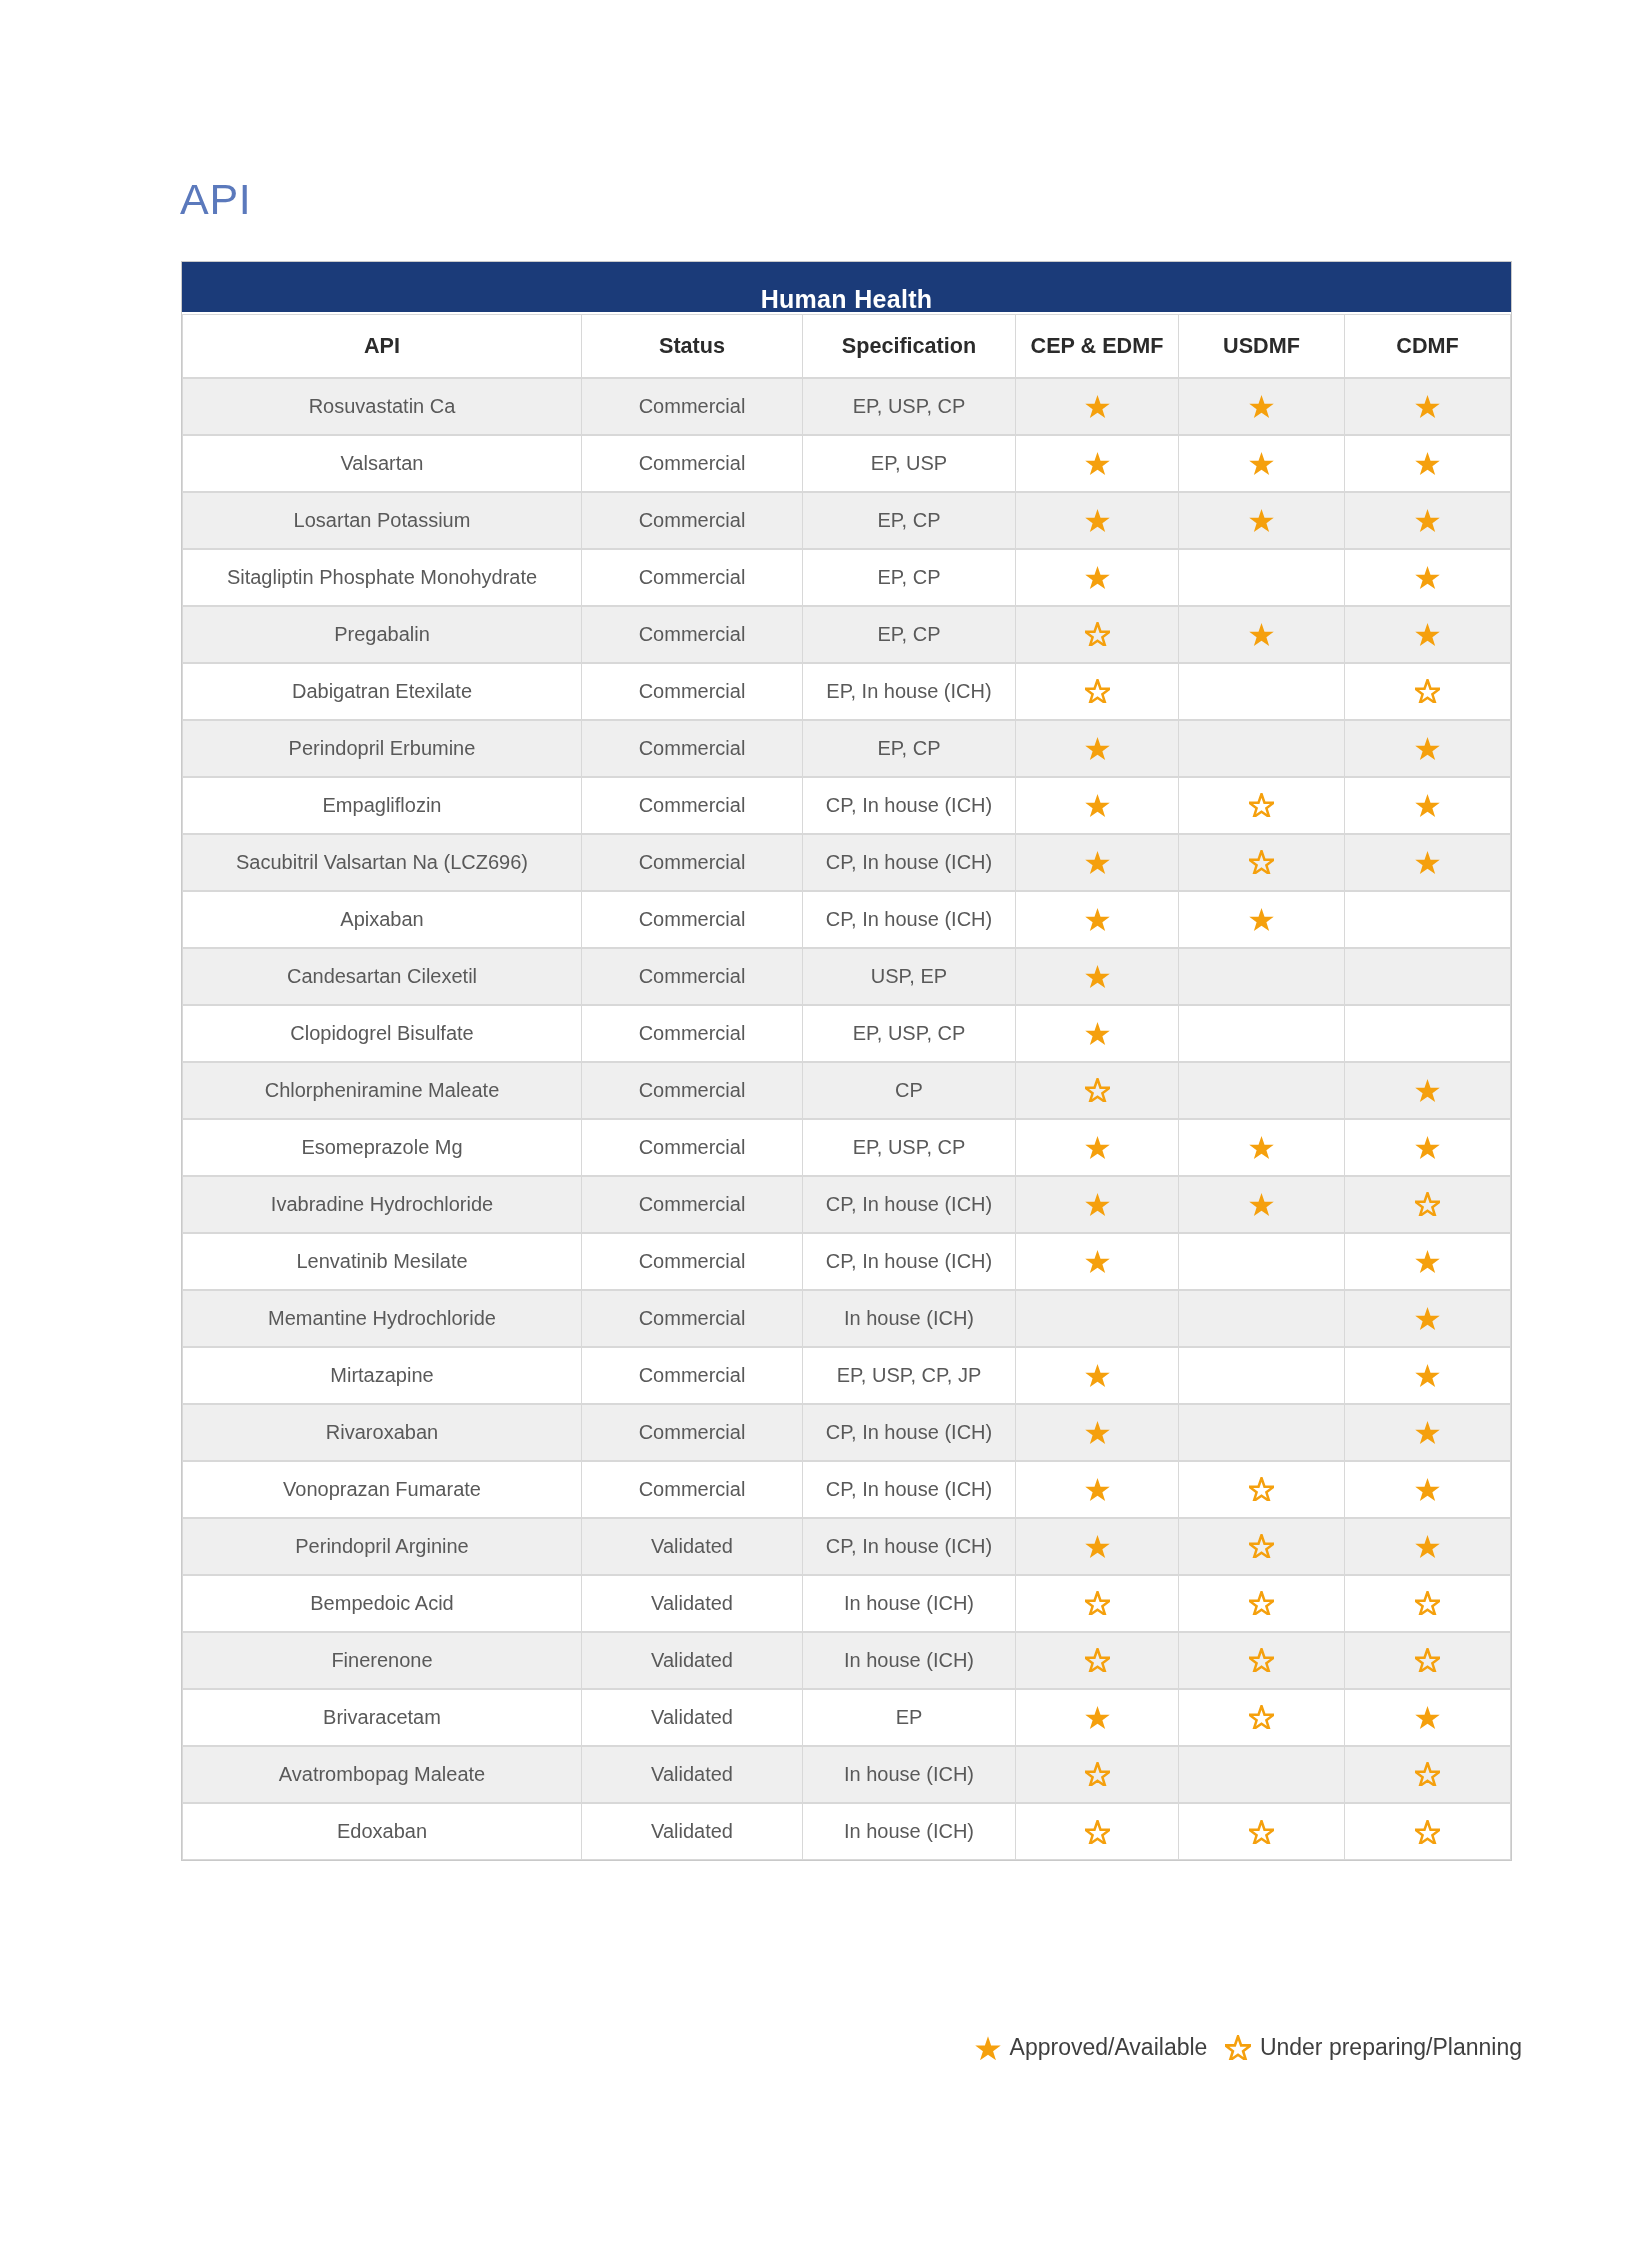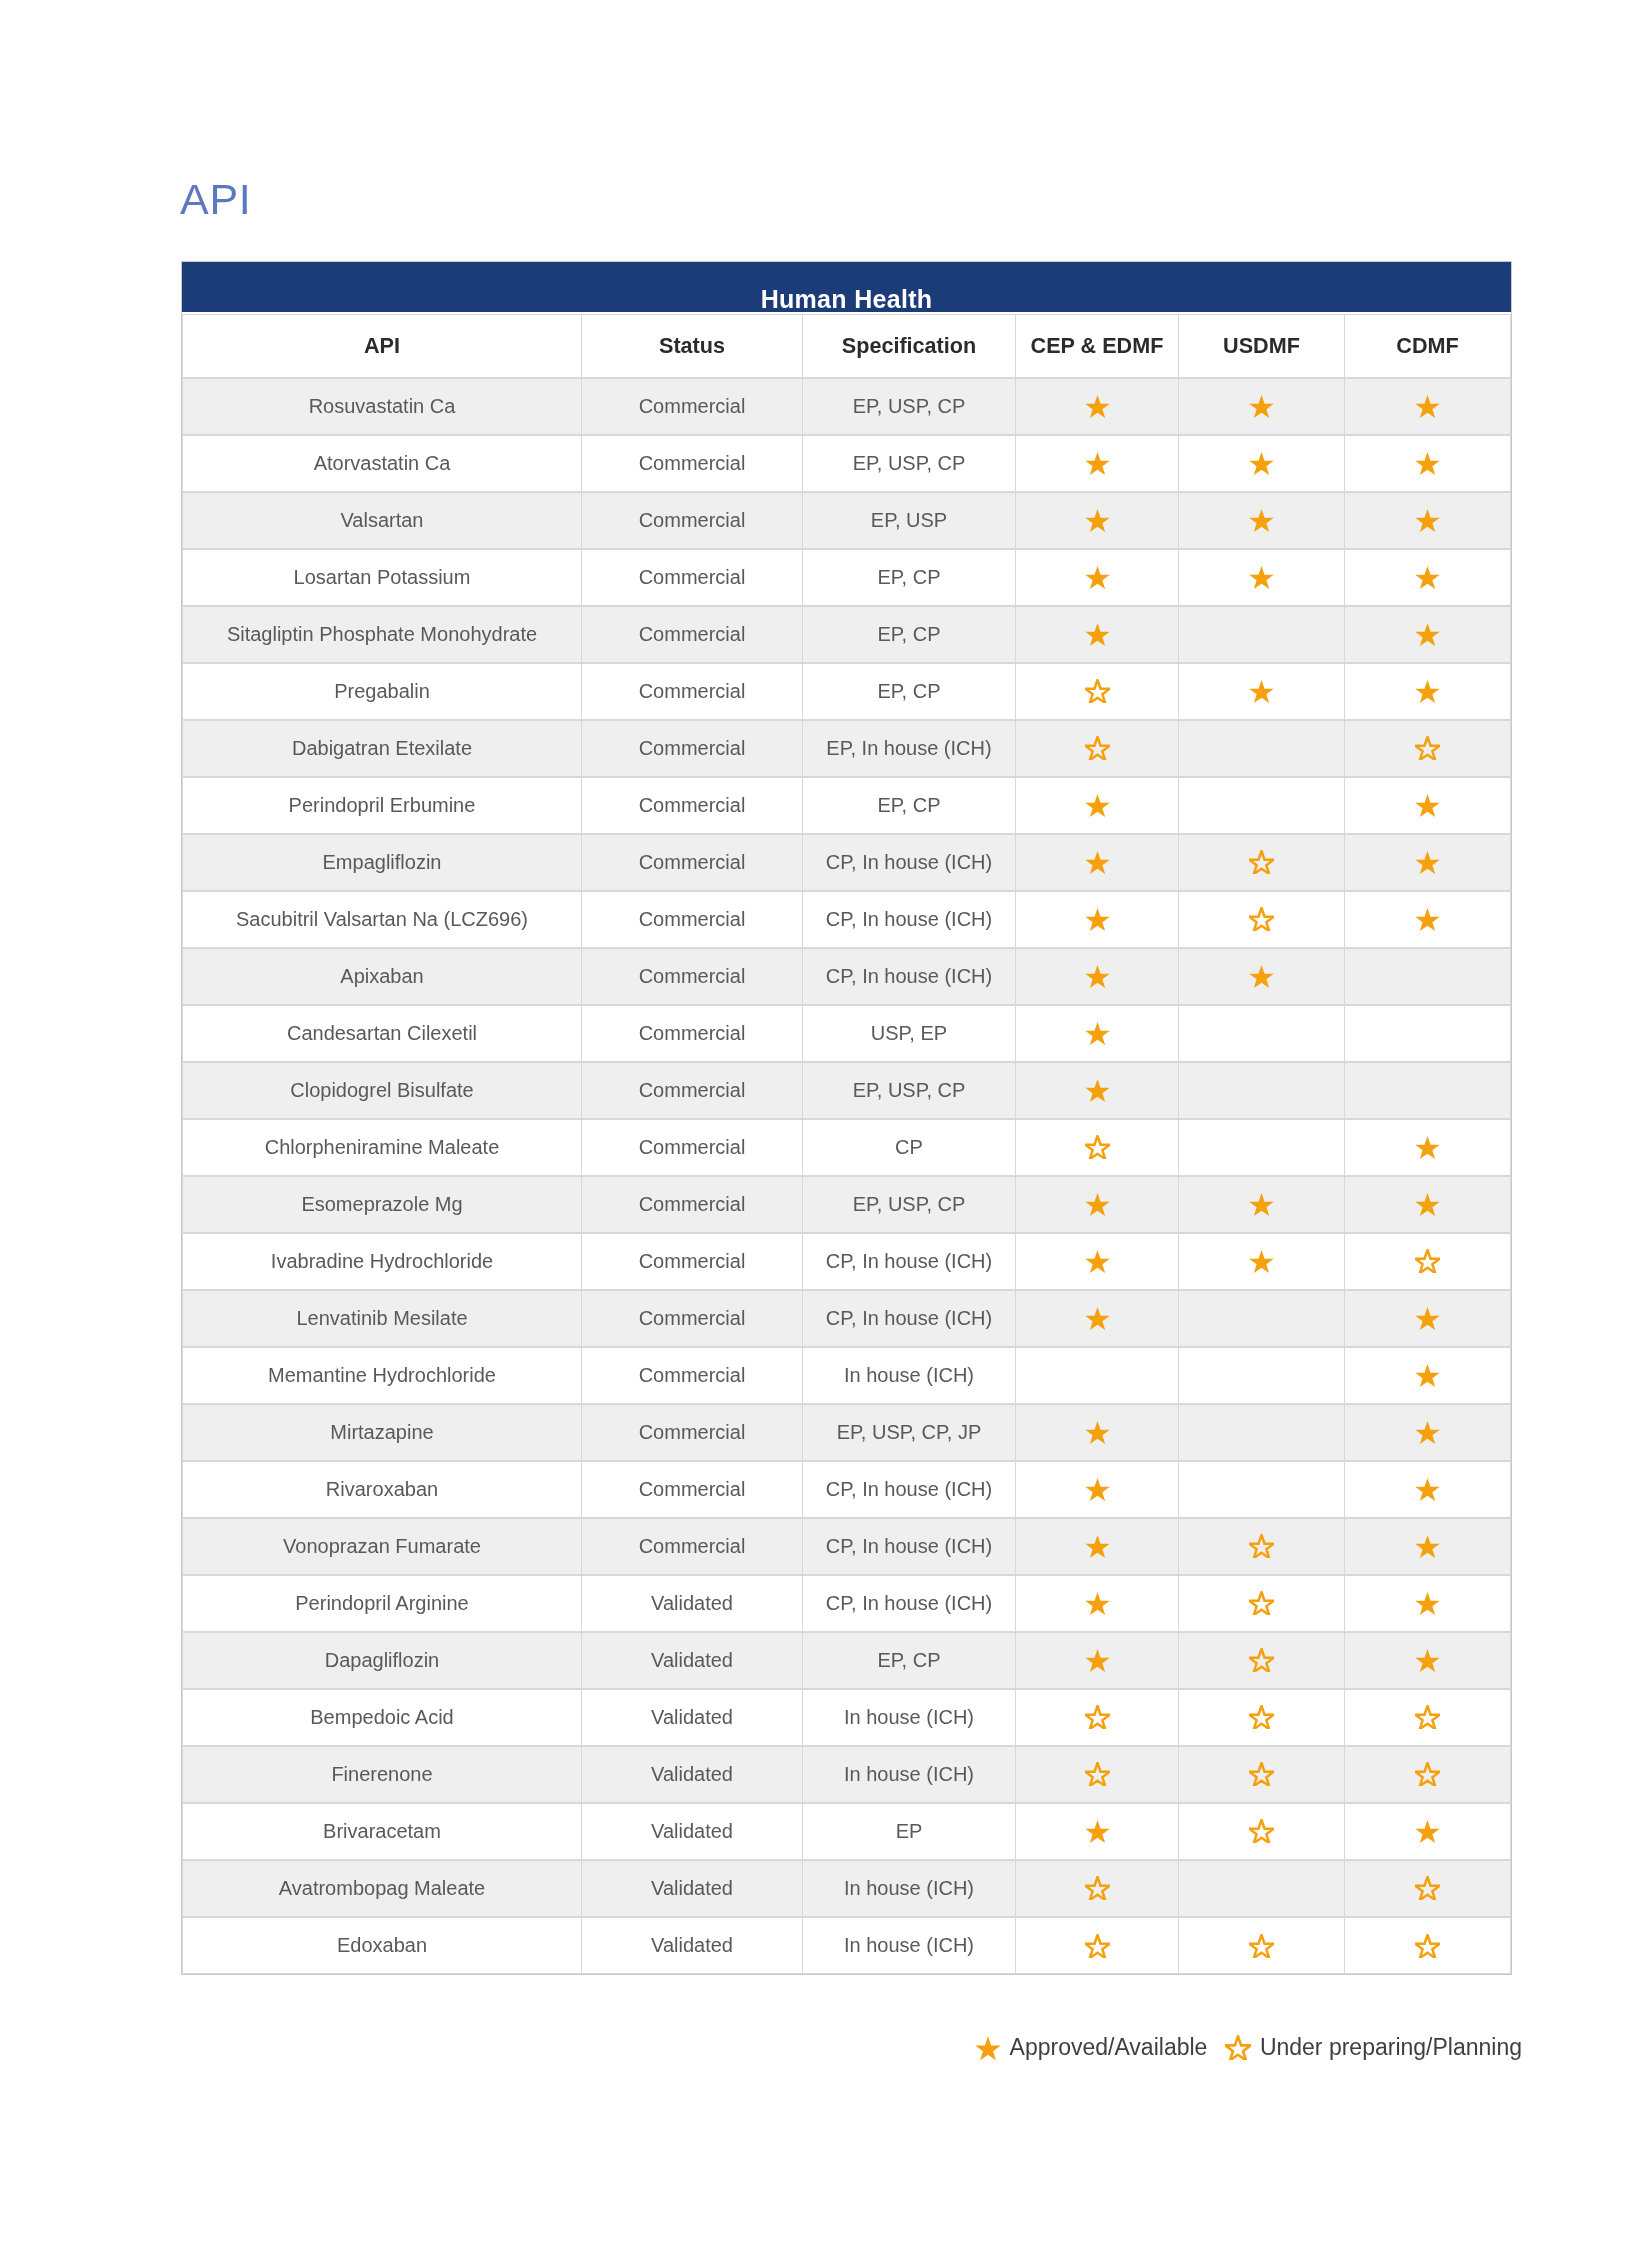--- a/index.html
+++ b/index.html
@@ -99,190 +99,176 @@
                 <path d="m25,2 6,17.5h18.5l-14.7,11 5.5,17.5-15.3-10.5-15.3,10.5 5.5-17.5-14.7-11h18.5z" fill="#F5A00D"></path>
               </svg></span></td>
     <td><span class="star"><svg viewBox="0 0 50 48">
                 <path d="m25,2 6,17.5h18.5l-14.7,11 5.5,17.5-15.3-10.5-15.3,10.5 5.5-17.5-14.7-11h18.5z" fill="#F5A00D"></path>
               </svg></span></td>
     <td><span class="star"><svg viewBox="0 0 50 48">
                 <path d="m25,2 6,17.5h18.5l-14.7,11 5.5,17.5-15.3-10.5-15.3,10.5 5.5-17.5-14.7-11h18.5z" fill="#F5A00D"></path>
               </svg></span></td>
   </tr>
         <tr>
-    <td>Atorvastatin Ca</td>
+    <td>Valsartan</td>
+    <td>Commercial</td>
+    <td>EP, USP</td>
+    <td><span class="star"><svg viewBox="0 0 50 48">
+                <path d="m25,2 6,17.5h18.5l-14.7,11 5.5,17.5-15.3-10.5-15.3,10.5 5.5-17.5-14.7-11h18.5z" fill="#F5A00D"></path>
+              </svg></span></td>
+    <td><span class="star"><svg viewBox="0 0 50 48">
+                <path d="m25,2 6,17.5h18.5l-14.7,11 5.5,17.5-15.3-10.5-15.3,10.5 5.5-17.5-14.7-11h18.5z" fill="#F5A00D"></path>
+              </svg></span></td>
+    <td><span class="star"><svg viewBox="0 0 50 48">
+                <path d="m25,2 6,17.5h18.5l-14.7,11 5.5,17.5-15.3-10.5-15.3,10.5 5.5-17.5-14.7-11h18.5z" fill="#F5A00D"></path>
+              </svg></span></td>
+  </tr>
+        <tr>
+    <td>Losartan Potassium</td>
+    <td>Commercial</td>
+    <td>EP, CP</td>
+    <td><span class="star"><svg viewBox="0 0 50 48">
+                <path d="m25,2 6,17.5h18.5l-14.7,11 5.5,17.5-15.3-10.5-15.3,10.5 5.5-17.5-14.7-11h18.5z" fill="#F5A00D"></path>
+              </svg></span></td>
+    <td><span class="star"><svg viewBox="0 0 50 48">
+                <path d="m25,2 6,17.5h18.5l-14.7,11 5.5,17.5-15.3-10.5-15.3,10.5 5.5-17.5-14.7-11h18.5z" fill="#F5A00D"></path>
+              </svg></span></td>
+    <td><span class="star"><svg viewBox="0 0 50 48">
+                <path d="m25,2 6,17.5h18.5l-14.7,11 5.5,17.5-15.3-10.5-15.3,10.5 5.5-17.5-14.7-11h18.5z" fill="#F5A00D"></path>
+              </svg></span></td>
+  </tr>
+        <tr>
+    <td>Sitagliptin Phosphate Monohydrate</td>
+    <td>Commercial</td>
+    <td>EP, CP</td>
+    <td><span class="star"><svg viewBox="0 0 50 48">
+                <path d="m25,2 6,17.5h18.5l-14.7,11 5.5,17.5-15.3-10.5-15.3,10.5 5.5-17.5-14.7-11h18.5z" fill="#F5A00D"></path>
+              </svg></span></td>
+    <td></td>
+    <td><span class="star"><svg viewBox="0 0 50 48">
+                <path d="m25,2 6,17.5h18.5l-14.7,11 5.5,17.5-15.3-10.5-15.3,10.5 5.5-17.5-14.7-11h18.5z" fill="#F5A00D"></path>
+              </svg></span></td>
+  </tr>
+        <tr>
+    <td>Pregabalin</td>
+    <td>Commercial</td>
+    <td>EP, CP</td>
+    <td><span class="star"><svg viewBox="0 0 50 48">
+                <path d="m25,2 6,17.5h18.5l-14.7,11 5.5,17.5-15.3-10.5-15.3,10.5 5.5-17.5-14.7-11h18.5z" fill="none" stroke="#F5A00D" stroke-width="5"></path>
+              </svg></span></td>
+    <td><span class="star"><svg viewBox="0 0 50 48">
+                <path d="m25,2 6,17.5h18.5l-14.7,11 5.5,17.5-15.3-10.5-15.3,10.5 5.5-17.5-14.7-11h18.5z" fill="#F5A00D"></path>
+              </svg></span></td>
+    <td><span class="star"><svg viewBox="0 0 50 48">
+                <path d="m25,2 6,17.5h18.5l-14.7,11 5.5,17.5-15.3-10.5-15.3,10.5 5.5-17.5-14.7-11h18.5z" fill="#F5A00D"></path>
+              </svg></span></td>
+  </tr>
+        <tr>
+    <td>Dabigatran Etexilate</td>
+    <td>Commercial</td>
+    <td>EP, In house (ICH)</td>
+    <td><span class="star"><svg viewBox="0 0 50 48">
+                <path d="m25,2 6,17.5h18.5l-14.7,11 5.5,17.5-15.3-10.5-15.3,10.5 5.5-17.5-14.7-11h18.5z" fill="none" stroke="#F5A00D" stroke-width="5"></path>
+              </svg></span></td>
+    <td></td>
+    <td><span class="star"><svg viewBox="0 0 50 48">
+                <path d="m25,2 6,17.5h18.5l-14.7,11 5.5,17.5-15.3-10.5-15.3,10.5 5.5-17.5-14.7-11h18.5z" fill="none" stroke="#F5A00D" stroke-width="5"></path>
+              </svg></span></td>
+  </tr>
+        <tr>
+    <td>Perindopril Erbumine</td>
+    <td>Commercial</td>
+    <td>EP, CP</td>
+    <td><span class="star"><svg viewBox="0 0 50 48">
+                <path d="m25,2 6,17.5h18.5l-14.7,11 5.5,17.5-15.3-10.5-15.3,10.5 5.5-17.5-14.7-11h18.5z" fill="#F5A00D"></path>
+              </svg></span></td>
+    <td></td>
+    <td><span class="star"><svg viewBox="0 0 50 48">
+                <path d="m25,2 6,17.5h18.5l-14.7,11 5.5,17.5-15.3-10.5-15.3,10.5 5.5-17.5-14.7-11h18.5z" fill="#F5A00D"></path>
+              </svg></span></td>
+  </tr>
+        <tr>
+    <td>Empagliflozin</td>
+    <td>Commercial</td>
+    <td>CP, In house (ICH)</td>
+    <td><span class="star"><svg viewBox="0 0 50 48">
+                <path d="m25,2 6,17.5h18.5l-14.7,11 5.5,17.5-15.3-10.5-15.3,10.5 5.5-17.5-14.7-11h18.5z" fill="#F5A00D"></path>
+              </svg></span></td>
+    <td><span class="star"><svg viewBox="0 0 50 48">
+                <path d="m25,2 6,17.5h18.5l-14.7,11 5.5,17.5-15.3-10.5-15.3,10.5 5.5-17.5-14.7-11h18.5z" fill="none" stroke="#F5A00D" stroke-width="5"></path>
+              </svg></span></td>
+    <td><span class="star"><svg viewBox="0 0 50 48">
+                <path d="m25,2 6,17.5h18.5l-14.7,11 5.5,17.5-15.3-10.5-15.3,10.5 5.5-17.5-14.7-11h18.5z" fill="#F5A00D"></path>
+              </svg></span></td>
+  </tr>
+        <tr>
+    <td>Sacubitril Valsartan Na (LCZ696)</td>
+    <td>Commercial</td>
+    <td>CP, In house (ICH)</td>
+    <td><span class="star"><svg viewBox="0 0 50 48">
+                <path d="m25,2 6,17.5h18.5l-14.7,11 5.5,17.5-15.3-10.5-15.3,10.5 5.5-17.5-14.7-11h18.5z" fill="#F5A00D"></path>
+              </svg></span></td>
+    <td><span class="star"><svg viewBox="0 0 50 48">
+                <path d="m25,2 6,17.5h18.5l-14.7,11 5.5,17.5-15.3-10.5-15.3,10.5 5.5-17.5-14.7-11h18.5z" fill="none" stroke="#F5A00D" stroke-width="5"></path>
+              </svg></span></td>
+    <td><span class="star"><svg viewBox="0 0 50 48">
+                <path d="m25,2 6,17.5h18.5l-14.7,11 5.5,17.5-15.3-10.5-15.3,10.5 5.5-17.5-14.7-11h18.5z" fill="#F5A00D"></path>
+              </svg></span></td>
+  </tr>
+        <tr>
+    <td>Apixaban</td>
+    <td>Commercial</td>
+    <td>CP, In house (ICH)</td>
+    <td><span class="star"><svg viewBox="0 0 50 48">
+                <path d="m25,2 6,17.5h18.5l-14.7,11 5.5,17.5-15.3-10.5-15.3,10.5 5.5-17.5-14.7-11h18.5z" fill="#F5A00D"></path>
+              </svg></span></td>
+    <td><span class="star"><svg viewBox="0 0 50 48">
+                <path d="m25,2 6,17.5h18.5l-14.7,11 5.5,17.5-15.3-10.5-15.3,10.5 5.5-17.5-14.7-11h18.5z" fill="#F5A00D"></path>
+              </svg></span></td>
+    <td></td>
+  </tr>
+        <tr>
+    <td>Candesartan Cilexetil</td>
+    <td>Commercial</td>
+    <td>USP, EP</td>
+    <td><span class="star"><svg viewBox="0 0 50 48">
+                <path d="m25,2 6,17.5h18.5l-14.7,11 5.5,17.5-15.3-10.5-15.3,10.5 5.5-17.5-14.7-11h18.5z" fill="#F5A00D"></path>
+              </svg></span></td>
+    <td></td>
+    <td></td>
+  </tr>
+        <tr>
+    <td>Clopidogrel Bisulfate</td>
     <td>Commercial</td>
     <td>EP, USP, CP</td>
     <td><span class="star"><svg viewBox="0 0 50 48">
                 <path d="m25,2 6,17.5h18.5l-14.7,11 5.5,17.5-15.3-10.5-15.3,10.5 5.5-17.5-14.7-11h18.5z" fill="#F5A00D"></path>
               </svg></span></td>
-    <td><span class="star"><svg viewBox="0 0 50 48">
-                <path d="m25,2 6,17.5h18.5l-14.7,11 5.5,17.5-15.3-10.5-15.3,10.5 5.5-17.5-14.7-11h18.5z" fill="#F5A00D"></path>
-              </svg></span></td>
-    <td><span class="star"><svg viewBox="0 0 50 48">
-                <path d="m25,2 6,17.5h18.5l-14.7,11 5.5,17.5-15.3-10.5-15.3,10.5 5.5-17.5-14.7-11h18.5z" fill="#F5A00D"></path>
-              </svg></span></td>
-  </tr>
-        <tr>
-    <td>Valsartan</td>
-    <td>Commercial</td>
-    <td>EP, USP</td>
-    <td><span class="star"><svg viewBox="0 0 50 48">
-                <path d="m25,2 6,17.5h18.5l-14.7,11 5.5,17.5-15.3-10.5-15.3,10.5 5.5-17.5-14.7-11h18.5z" fill="#F5A00D"></path>
-              </svg></span></td>
-    <td><span class="star"><svg viewBox="0 0 50 48">
-                <path d="m25,2 6,17.5h18.5l-14.7,11 5.5,17.5-15.3-10.5-15.3,10.5 5.5-17.5-14.7-11h18.5z" fill="#F5A00D"></path>
-              </svg></span></td>
-    <td><span class="star"><svg viewBox="0 0 50 48">
-                <path d="m25,2 6,17.5h18.5l-14.7,11 5.5,17.5-15.3-10.5-15.3,10.5 5.5-17.5-14.7-11h18.5z" fill="#F5A00D"></path>
-              </svg></span></td>
-  </tr>
-        <tr>
-    <td>Losartan Potassium</td>
-    <td>Commercial</td>
-    <td>EP, CP</td>
-    <td><span class="star"><svg viewBox="0 0 50 48">
-                <path d="m25,2 6,17.5h18.5l-14.7,11 5.5,17.5-15.3-10.5-15.3,10.5 5.5-17.5-14.7-11h18.5z" fill="#F5A00D"></path>
-              </svg></span></td>
-    <td><span class="star"><svg viewBox="0 0 50 48">
-                <path d="m25,2 6,17.5h18.5l-14.7,11 5.5,17.5-15.3-10.5-15.3,10.5 5.5-17.5-14.7-11h18.5z" fill="#F5A00D"></path>
-              </svg></span></td>
-    <td><span class="star"><svg viewBox="0 0 50 48">
-                <path d="m25,2 6,17.5h18.5l-14.7,11 5.5,17.5-15.3-10.5-15.3,10.5 5.5-17.5-14.7-11h18.5z" fill="#F5A00D"></path>
-              </svg></span></td>
-  </tr>
-        <tr>
-    <td>Sitagliptin Phosphate Monohydrate</td>
-    <td>Commercial</td>
-    <td>EP, CP</td>
-    <td><span class="star"><svg viewBox="0 0 50 48">
-                <path d="m25,2 6,17.5h18.5l-14.7,11 5.5,17.5-15.3-10.5-15.3,10.5 5.5-17.5-14.7-11h18.5z" fill="#F5A00D"></path>
-              </svg></span></td>
-    <td></td>
-    <td><span class="star"><svg viewBox="0 0 50 48">
-                <path d="m25,2 6,17.5h18.5l-14.7,11 5.5,17.5-15.3-10.5-15.3,10.5 5.5-17.5-14.7-11h18.5z" fill="#F5A00D"></path>
-              </svg></span></td>
-  </tr>
-        <tr>
-    <td>Pregabalin</td>
-    <td>Commercial</td>
-    <td>EP, CP</td>
-    <td><span class="star"><svg viewBox="0 0 50 48">
-                <path d="m25,2 6,17.5h18.5l-14.7,11 5.5,17.5-15.3-10.5-15.3,10.5 5.5-17.5-14.7-11h18.5z" fill="none" stroke="#F5A00D" stroke-width="5"></path>
-              </svg></span></td>
-    <td><span class="star"><svg viewBox="0 0 50 48">
-                <path d="m25,2 6,17.5h18.5l-14.7,11 5.5,17.5-15.3-10.5-15.3,10.5 5.5-17.5-14.7-11h18.5z" fill="#F5A00D"></path>
-              </svg></span></td>
-    <td><span class="star"><svg viewBox="0 0 50 48">
-                <path d="m25,2 6,17.5h18.5l-14.7,11 5.5,17.5-15.3-10.5-15.3,10.5 5.5-17.5-14.7-11h18.5z" fill="#F5A00D"></path>
-              </svg></span></td>
-  </tr>
-        <tr>
-    <td>Dabigatran Etexilate</td>
-    <td>Commercial</td>
-    <td>EP, In house (ICH)</td>
-    <td><span class="star"><svg viewBox="0 0 50 48">
-                <path d="m25,2 6,17.5h18.5l-14.7,11 5.5,17.5-15.3-10.5-15.3,10.5 5.5-17.5-14.7-11h18.5z" fill="none" stroke="#F5A00D" stroke-width="5"></path>
-              </svg></span></td>
-    <td></td>
-    <td><span class="star"><svg viewBox="0 0 50 48">
-                <path d="m25,2 6,17.5h18.5l-14.7,11 5.5,17.5-15.3-10.5-15.3,10.5 5.5-17.5-14.7-11h18.5z" fill="none" stroke="#F5A00D" stroke-width="5"></path>
-              </svg></span></td>
-  </tr>
-        <tr>
-    <td>Perindopril Erbumine</td>
-    <td>Commercial</td>
-    <td>EP, CP</td>
-    <td><span class="star"><svg viewBox="0 0 50 48">
-                <path d="m25,2 6,17.5h18.5l-14.7,11 5.5,17.5-15.3-10.5-15.3,10.5 5.5-17.5-14.7-11h18.5z" fill="#F5A00D"></path>
-              </svg></span></td>
-    <td></td>
-    <td><span class="star"><svg viewBox="0 0 50 48">
-                <path d="m25,2 6,17.5h18.5l-14.7,11 5.5,17.5-15.3-10.5-15.3,10.5 5.5-17.5-14.7-11h18.5z" fill="#F5A00D"></path>
-              </svg></span></td>
-  </tr>
-        <tr>
-    <td>Empagliflozin</td>
-    <td>Commercial</td>
-    <td>CP, In house (ICH)</td>
-    <td><span class="star"><svg viewBox="0 0 50 48">
-                <path d="m25,2 6,17.5h18.5l-14.7,11 5.5,17.5-15.3-10.5-15.3,10.5 5.5-17.5-14.7-11h18.5z" fill="#F5A00D"></path>
-              </svg></span></td>
-    <td><span class="star"><svg viewBox="0 0 50 48">
-                <path d="m25,2 6,17.5h18.5l-14.7,11 5.5,17.5-15.3-10.5-15.3,10.5 5.5-17.5-14.7-11h18.5z" fill="none" stroke="#F5A00D" stroke-width="5"></path>
-              </svg></span></td>
-    <td><span class="star"><svg viewBox="0 0 50 48">
-                <path d="m25,2 6,17.5h18.5l-14.7,11 5.5,17.5-15.3-10.5-15.3,10.5 5.5-17.5-14.7-11h18.5z" fill="#F5A00D"></path>
-              </svg></span></td>
-  </tr>
-        <tr>
-    <td>Sacubitril Valsartan Na (LCZ696)</td>
-    <td>Commercial</td>
-    <td>CP, In house (ICH)</td>
-    <td><span class="star"><svg viewBox="0 0 50 48">
-                <path d="m25,2 6,17.5h18.5l-14.7,11 5.5,17.5-15.3-10.5-15.3,10.5 5.5-17.5-14.7-11h18.5z" fill="#F5A00D"></path>
-              </svg></span></td>
-    <td><span class="star"><svg viewBox="0 0 50 48">
-                <path d="m25,2 6,17.5h18.5l-14.7,11 5.5,17.5-15.3-10.5-15.3,10.5 5.5-17.5-14.7-11h18.5z" fill="none" stroke="#F5A00D" stroke-width="5"></path>
-              </svg></span></td>
-    <td><span class="star"><svg viewBox="0 0 50 48">
-                <path d="m25,2 6,17.5h18.5l-14.7,11 5.5,17.5-15.3-10.5-15.3,10.5 5.5-17.5-14.7-11h18.5z" fill="#F5A00D"></path>
-              </svg></span></td>
-  </tr>
-        <tr>
-    <td>Apixaban</td>
-    <td>Commercial</td>
-    <td>CP, In house (ICH)</td>
-    <td><span class="star"><svg viewBox="0 0 50 48">
-                <path d="m25,2 6,17.5h18.5l-14.7,11 5.5,17.5-15.3-10.5-15.3,10.5 5.5-17.5-14.7-11h18.5z" fill="#F5A00D"></path>
-              </svg></span></td>
-    <td><span class="star"><svg viewBox="0 0 50 48">
-                <path d="m25,2 6,17.5h18.5l-14.7,11 5.5,17.5-15.3-10.5-15.3,10.5 5.5-17.5-14.7-11h18.5z" fill="#F5A00D"></path>
-              </svg></span></td>
-    <td></td>
-  </tr>
-        <tr>
-    <td>Candesartan Cilexetil</td>
-    <td>Commercial</td>
-    <td>USP, EP</td>
-    <td><span class="star"><svg viewBox="0 0 50 48">
-                <path d="m25,2 6,17.5h18.5l-14.7,11 5.5,17.5-15.3-10.5-15.3,10.5 5.5-17.5-14.7-11h18.5z" fill="#F5A00D"></path>
-              </svg></span></td>
-    <td></td>
-    <td></td>
-  </tr>
-        <tr>
-    <td>Clopidogrel Bisulfate</td>
+    <td></td>
+    <td></td>
+  </tr>
+        <tr>
+    <td>Chlorpheniramine Maleate</td>
+    <td>Commercial</td>
+    <td>CP</td>
+    <td><span class="star"><svg viewBox="0 0 50 48">
+                <path d="m25,2 6,17.5h18.5l-14.7,11 5.5,17.5-15.3-10.5-15.3,10.5 5.5-17.5-14.7-11h18.5z" fill="none" stroke="#F5A00D" stroke-width="5"></path>
+              </svg></span></td>
+    <td></td>
+    <td><span class="star"><svg viewBox="0 0 50 48">
+                <path d="m25,2 6,17.5h18.5l-14.7,11 5.5,17.5-15.3-10.5-15.3,10.5 5.5-17.5-14.7-11h18.5z" fill="#F5A00D"></path>
+              </svg></span></td>
+  </tr>
+        <tr>
+    <td>Esomeprazole Mg</td>
     <td>Commercial</td>
     <td>EP, USP, CP</td>
     <td><span class="star"><svg viewBox="0 0 50 48">
                 <path d="m25,2 6,17.5h18.5l-14.7,11 5.5,17.5-15.3-10.5-15.3,10.5 5.5-17.5-14.7-11h18.5z" fill="#F5A00D"></path>
               </svg></span></td>
-    <td></td>
-    <td></td>
-  </tr>
-        <tr>
-    <td>Chlorpheniramine Maleate</td>
-    <td>Commercial</td>
-    <td>CP</td>
-    <td><span class="star"><svg viewBox="0 0 50 48">
-                <path d="m25,2 6,17.5h18.5l-14.7,11 5.5,17.5-15.3-10.5-15.3,10.5 5.5-17.5-14.7-11h18.5z" fill="none" stroke="#F5A00D" stroke-width="5"></path>
-              </svg></span></td>
-    <td></td>
-    <td><span class="star"><svg viewBox="0 0 50 48">
-                <path d="m25,2 6,17.5h18.5l-14.7,11 5.5,17.5-15.3-10.5-15.3,10.5 5.5-17.5-14.7-11h18.5z" fill="#F5A00D"></path>
-              </svg></span></td>
-  </tr>
-        <tr>
-    <td>Esomeprazole Mg</td>
-    <td>Commercial</td>
-    <td>EP, USP, CP</td>
-    <td><span class="star"><svg viewBox="0 0 50 48">
-                <path d="m25,2 6,17.5h18.5l-14.7,11 5.5,17.5-15.3-10.5-15.3,10.5 5.5-17.5-14.7-11h18.5z" fill="#F5A00D"></path>
-              </svg></span></td>
     <td><span class="star"><svg viewBox="0 0 50 48">
                 <path d="m25,2 6,17.5h18.5l-14.7,11 5.5,17.5-15.3-10.5-15.3,10.5 5.5-17.5-14.7-11h18.5z" fill="#F5A00D"></path>
               </svg></span></td>
     <td><span class="star"><svg viewBox="0 0 50 48">
                 <path d="m25,2 6,17.5h18.5l-14.7,11 5.5,17.5-15.3-10.5-15.3,10.5 5.5-17.5-14.7-11h18.5z" fill="#F5A00D"></path>
               </svg></span></td>
   </tr>
         <tr>
     <td>Ivabradine Hydrochloride</td>
     <td>Commercial</td>
@@ -354,34 +340,20 @@
                 <path d="m25,2 6,17.5h18.5l-14.7,11 5.5,17.5-15.3-10.5-15.3,10.5 5.5-17.5-14.7-11h18.5z" fill="none" stroke="#F5A00D" stroke-width="5"></path>
               </svg></span></td>
     <td><span class="star"><svg viewBox="0 0 50 48">
                 <path d="m25,2 6,17.5h18.5l-14.7,11 5.5,17.5-15.3-10.5-15.3,10.5 5.5-17.5-14.7-11h18.5z" fill="#F5A00D"></path>
               </svg></span></td>
   </tr>
         <tr>
     <td>Perindopril Arginine</td>
     <td>Validated</td>
     <td>CP, In house (ICH)</td>
-    <td><span class="star"><svg viewBox="0 0 50 48">
-                <path d="m25,2 6,17.5h18.5l-14.7,11 5.5,17.5-15.3-10.5-15.3,10.5 5.5-17.5-14.7-11h18.5z" fill="#F5A00D"></path>
-              </svg></span></td>
-    <td><span class="star"><svg viewBox="0 0 50 48">
-                <path d="m25,2 6,17.5h18.5l-14.7,11 5.5,17.5-15.3-10.5-15.3,10.5 5.5-17.5-14.7-11h18.5z" fill="none" stroke="#F5A00D" stroke-width="5"></path>
-              </svg></span></td>
-    <td><span class="star"><svg viewBox="0 0 50 48">
-                <path d="m25,2 6,17.5h18.5l-14.7,11 5.5,17.5-15.3-10.5-15.3,10.5 5.5-17.5-14.7-11h18.5z" fill="#F5A00D"></path>
-              </svg></span></td>
-  </tr>
-        <tr>
-    <td>Dapagliflozin</td>
-    <td>Validated</td>
-    <td>EP, CP</td>
     <td><span class="star"><svg viewBox="0 0 50 48">
                 <path d="m25,2 6,17.5h18.5l-14.7,11 5.5,17.5-15.3-10.5-15.3,10.5 5.5-17.5-14.7-11h18.5z" fill="#F5A00D"></path>
               </svg></span></td>
     <td><span class="star"><svg viewBox="0 0 50 48">
                 <path d="m25,2 6,17.5h18.5l-14.7,11 5.5,17.5-15.3-10.5-15.3,10.5 5.5-17.5-14.7-11h18.5z" fill="none" stroke="#F5A00D" stroke-width="5"></path>
               </svg></span></td>
     <td><span class="star"><svg viewBox="0 0 50 48">
                 <path d="m25,2 6,17.5h18.5l-14.7,11 5.5,17.5-15.3-10.5-15.3,10.5 5.5-17.5-14.7-11h18.5z" fill="#F5A00D"></path>
               </svg></span></td>
   </tr>

